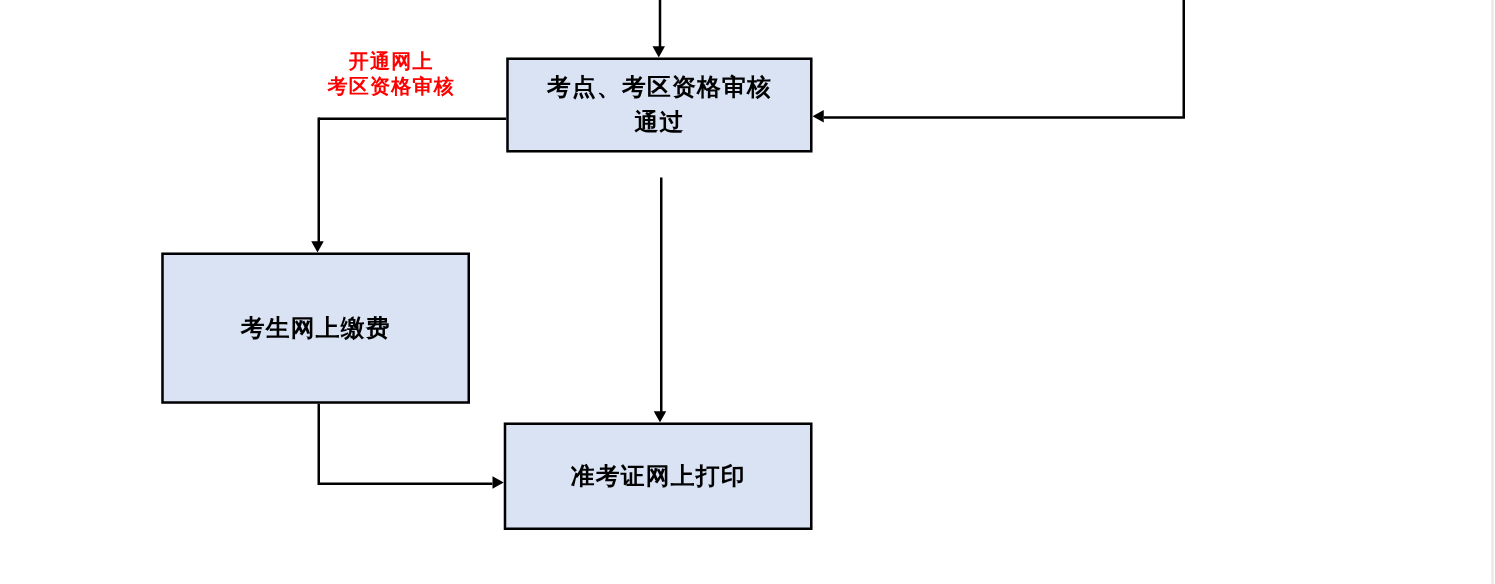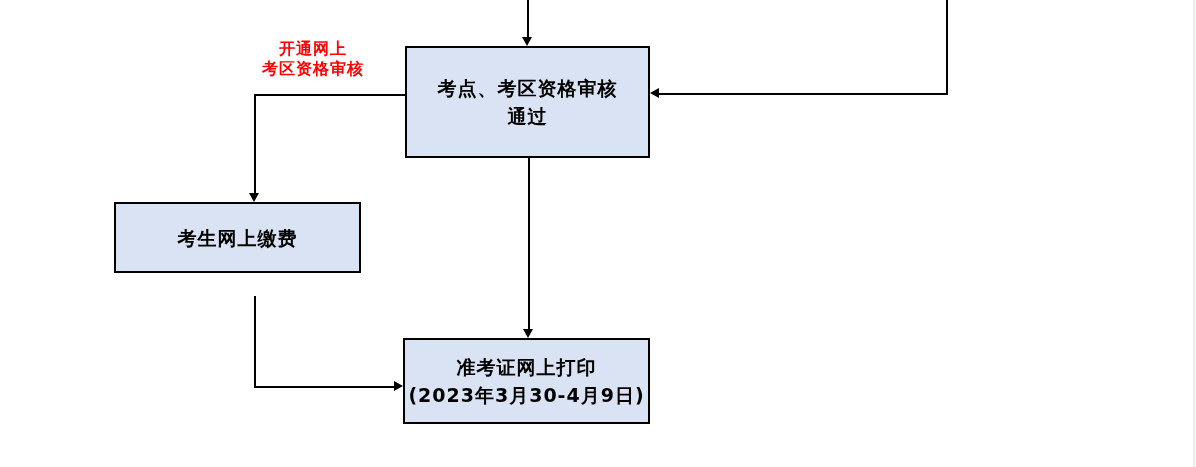--- a/index.html
+++ b/index.html
@@ -92,29 +92,28 @@
 
   <div class="line v" style="left:254px;top:296px;height:92px"></div>
   <div class="line h" style="left:255px;top:386px;width:139px"></div>
   <div class="arrow right" style="left:394px;top:381px"></div>
 
   <div class="annotation">
     <div>开通网上</div>
     <div>考区资格审核</div>
   </div>
 
-  <div class="node" style="left:405px;top:46px;width:245px;height:112px">
+  <div class="node" style="left:405px;top:46px;width:245px;height:76px">
     <div>考点、考区资格审核</div>
     <div>通过</div>
   </div>
 
-  <div class="node" style="left:114px;top:202px;width:247px;height:71px">
+  <div class="node" style="left:129px;top:202px;width:247px;height:121px">
     <div>考生网上缴费</div>
   </div>
 
   <div class="node" style="left:403px;top:338px;width:247px;height:86px">
     <div>准考证网上打印</div>
-    <div>(2023年3月30-4月9日)</div>
   </div>
 
   <div class="page-edge"></div>
 
 </div>
 
 </body></html>

